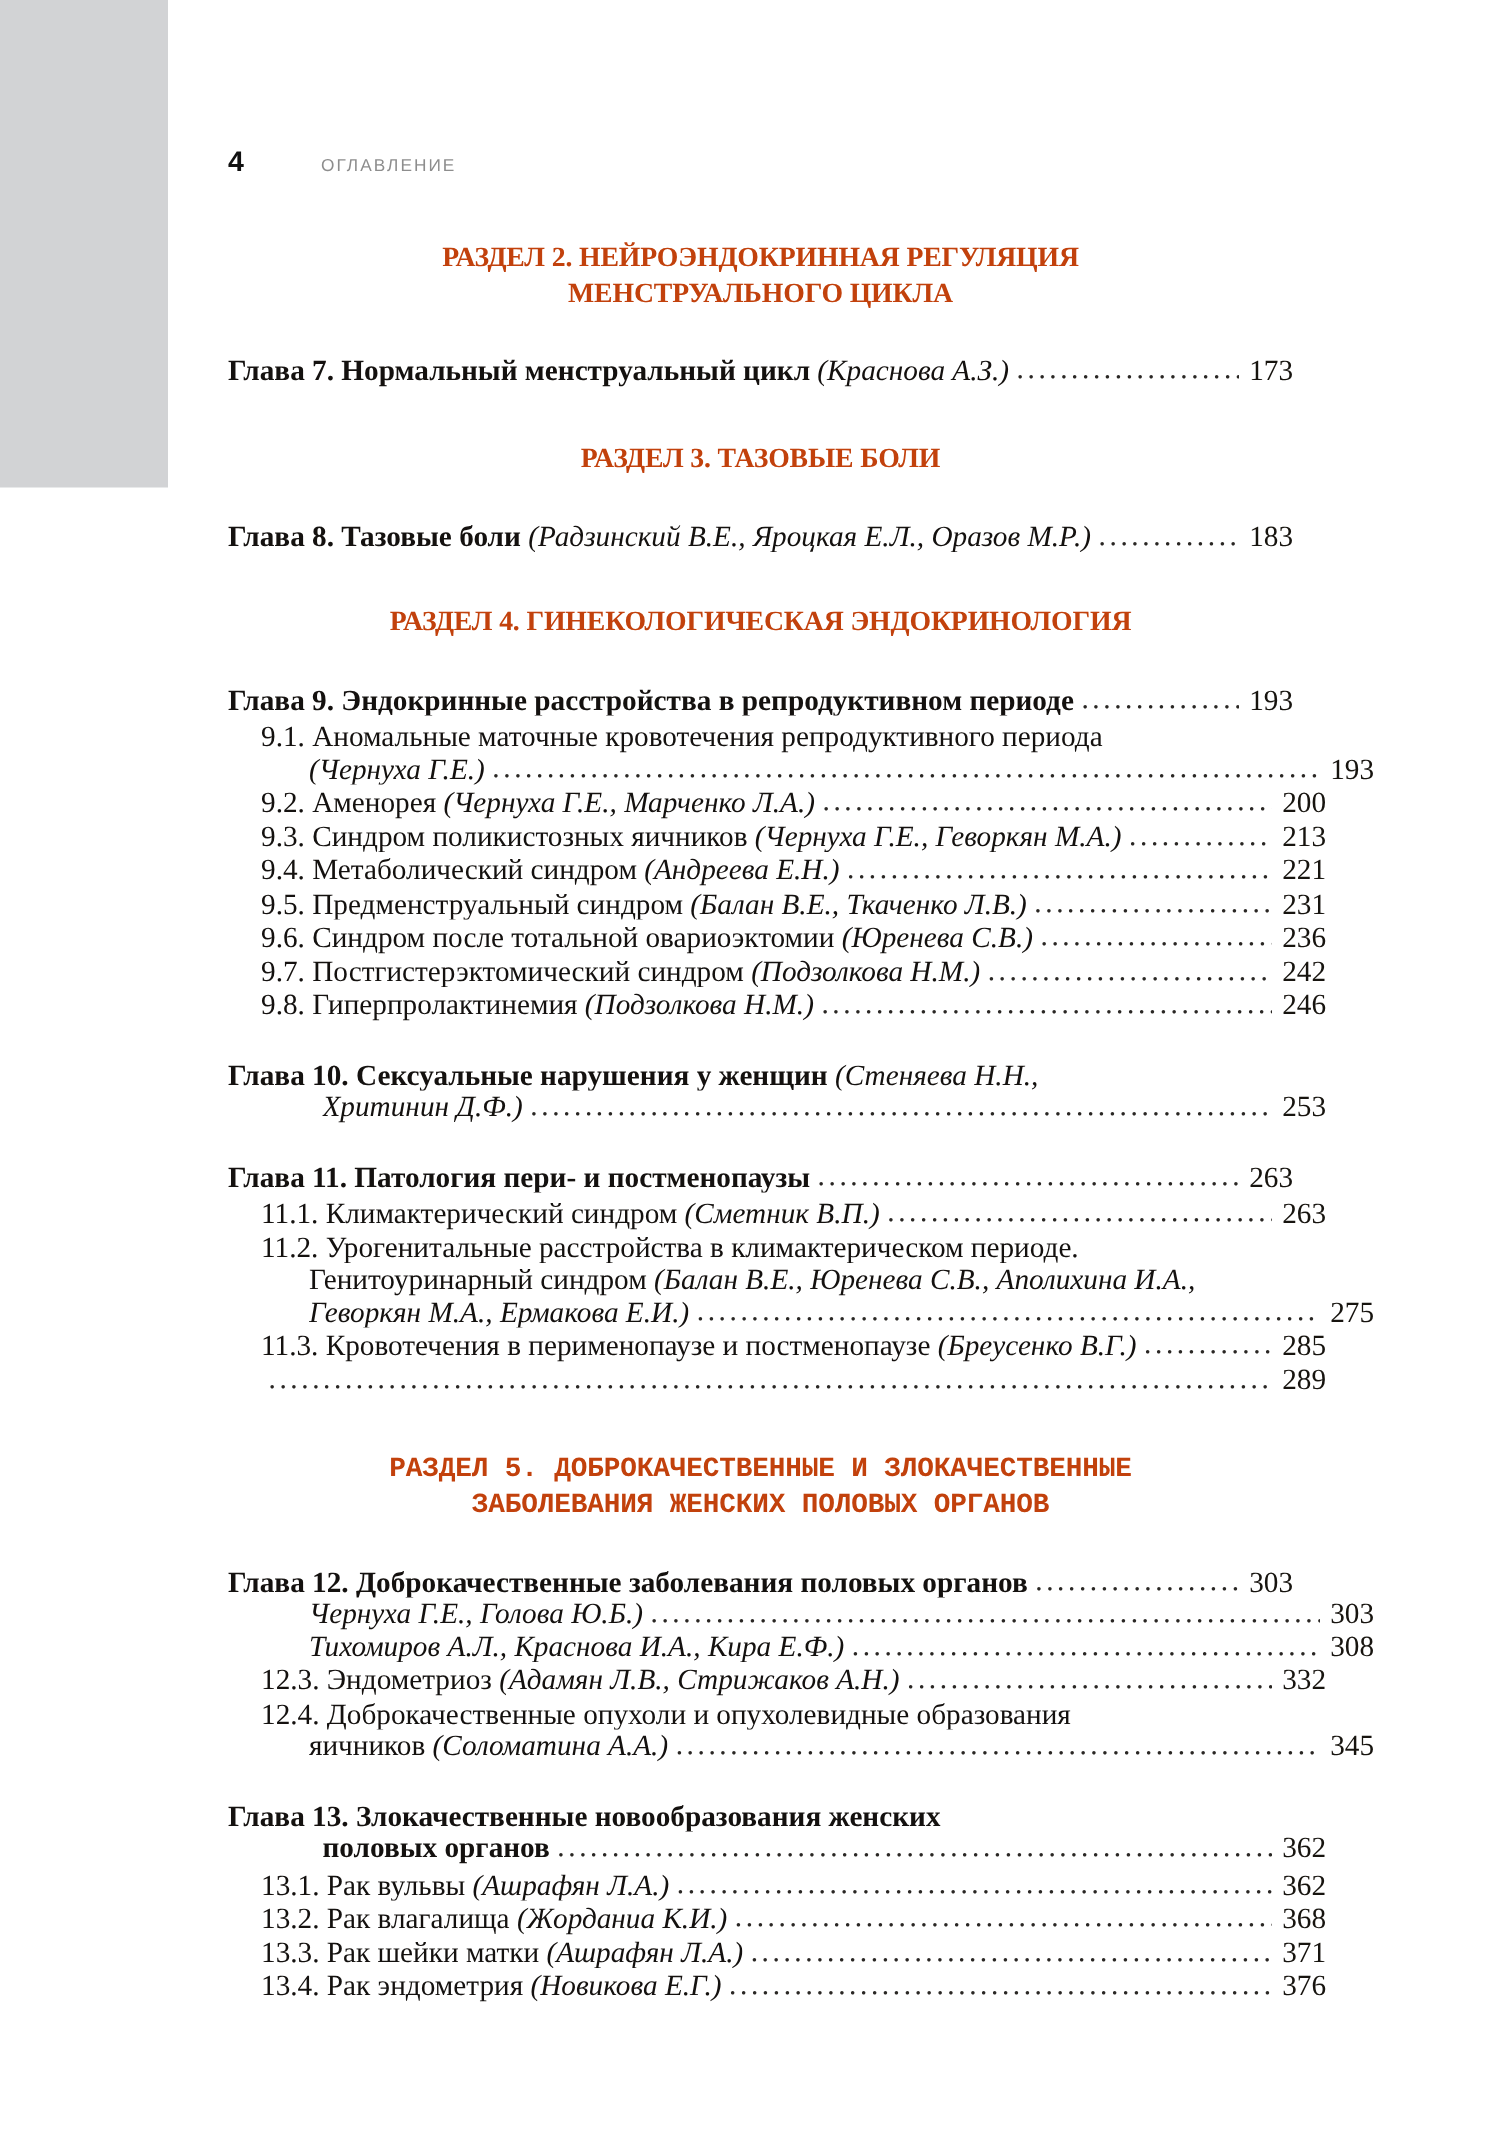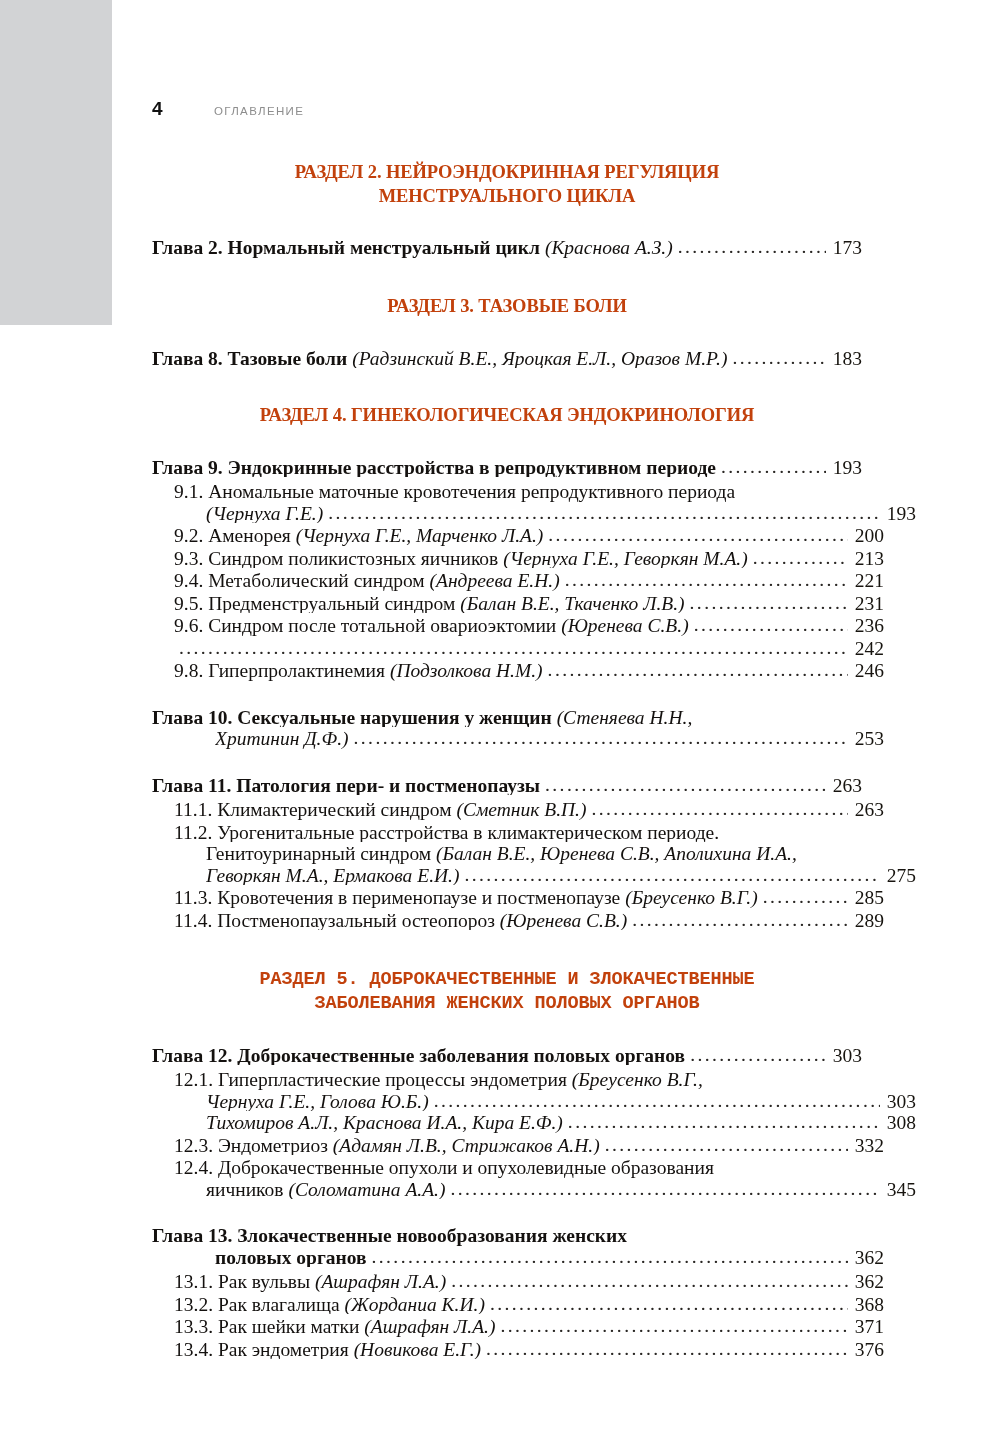--- a/index.html
+++ b/index.html
@@ -170,21 +170,21 @@
     <span class="folio">4</span>
     <span class="running-title">ОГЛАВЛЕНИЕ</span>
   </div>
 
   <div class="part-heading gap-a">
     <div>РАЗДЕЛ 2. НЕЙРОЭНДОКРИННАЯ РЕГУЛЯЦИЯ</div>
     <div>МЕНСТРУАЛЬНОГО ЦИКЛА</div>
   </div>
 
   <div class="toc-line chapter after-part">
-    <span class="toc-text"><span>Глава 2. Нормальный менструальный цикл </span><span class="authors">(Краснова А.З.)</span></span>
+    <span class="toc-text"><span>Глава 7. Нормальный менструальный цикл </span><span class="authors">(Краснова А.З.)</span></span>
     <span class="leaders"></span>
     <span class="page-no">173</span>
   </div>
 
   <div class="part-heading gap-b">
     <div>РАЗДЕЛ 3. ТАЗОВЫЕ БОЛИ</div>
   </div>
 
   <div class="toc-line chapter after-part">
     <span class="toc-text"><span>Глава 8. Тазовые боли </span><span class="authors">(Радзинский В.Е., Яроцкая Е.Л., Оразов М.Р.)</span></span>
@@ -235,20 +235,21 @@
     <span class="page-no">231</span>
   </div>
 
   <div class="toc-line section">
     <span class="toc-text"><span>9.6. Синдром после тотальной овариоэктомии </span><span class="authors">(Юренева С.В.) </span></span>
     <span class="leaders"></span>
     <span class="page-no">236</span>
   </div>
 
   <div class="toc-line section">
+    <span class="toc-text"><span>9.7. Постгистерэктомический синдром </span><span class="authors">(Подзолкова Н.М.) </span></span>
     <span class="leaders"></span>
     <span class="page-no">242</span>
   </div>
 
   <div class="toc-line section">
     <span class="toc-text"><span>9.8. Гиперпролактинемия </span><span class="authors">(Подзолкова Н.М.) </span></span>
     <span class="leaders"></span>
     <span class="page-no">246</span>
   </div>
 
@@ -285,39 +286,35 @@
     <span class="page-no">275</span>
   </div>
 
   <div class="toc-line section">
     <span class="toc-text"><span>11.3. Кровотечения в перименопаузе и постменопаузе </span><span class="authors">(Бреусенко В.Г.) </span></span>
     <span class="leaders"></span>
     <span class="page-no">285</span>
   </div>
 
   <div class="toc-line section">
-    <span class="toc-text"><span>11.4. Постменопаузальный остеопороз </span><span class="authors">(Юренева С.В.)</span></span>
     <span class="leaders"></span>
     <span class="page-no">289</span>
   </div>
 
   <div class="part-heading gap-d">
     <div>РАЗДЕЛ 5. ДОБРОКАЧЕСТВЕННЫЕ И ЗЛОКАЧЕСТВЕННЫЕ</div>
     <div>ЗАБОЛЕВАНИЯ ЖЕНСКИХ ПОЛОВЫХ ОРГАНОВ</div>
   </div>
 
   <div class="toc-line chapter after-part">
     <span class="toc-text">Глава 12. Доброкачественные заболевания половых органов</span>
     <span class="leaders"></span>
     <span class="page-no">303</span>
   </div>
 
-  <div class="toc-line section first no-leader">
-    <span class="toc-text"><span>12.1. Гиперпластические процессы эндометрия </span><span class="authors">(Бреусенко В.Г.,</span></span>
-  </div>
   <div class="toc-line section-cont all-italic">
     <span class="toc-text">Чернуха Г.Е., Голова Ю.Б.)</span>
     <span class="leaders"></span>
     <span class="page-no">303</span>
   </div>
 
   <div class="toc-line section-cont all-italic">
     <span class="toc-text">Тихомиров А.Л., Краснова И.А., Кира Е.Ф.) </span>
     <span class="leaders"></span>
     <span class="page-no">308</span>

